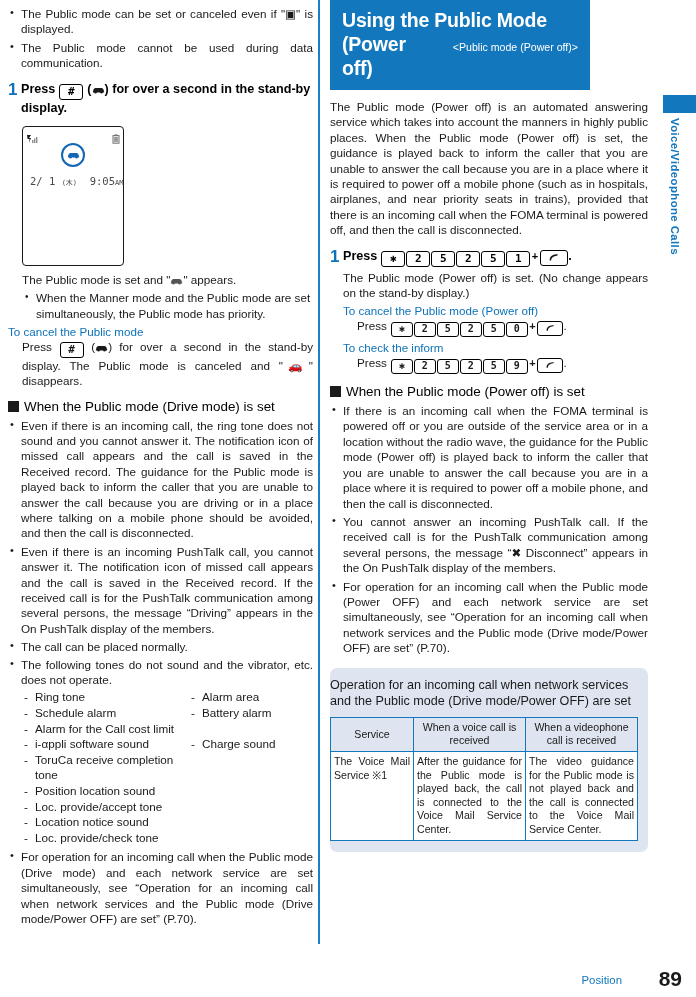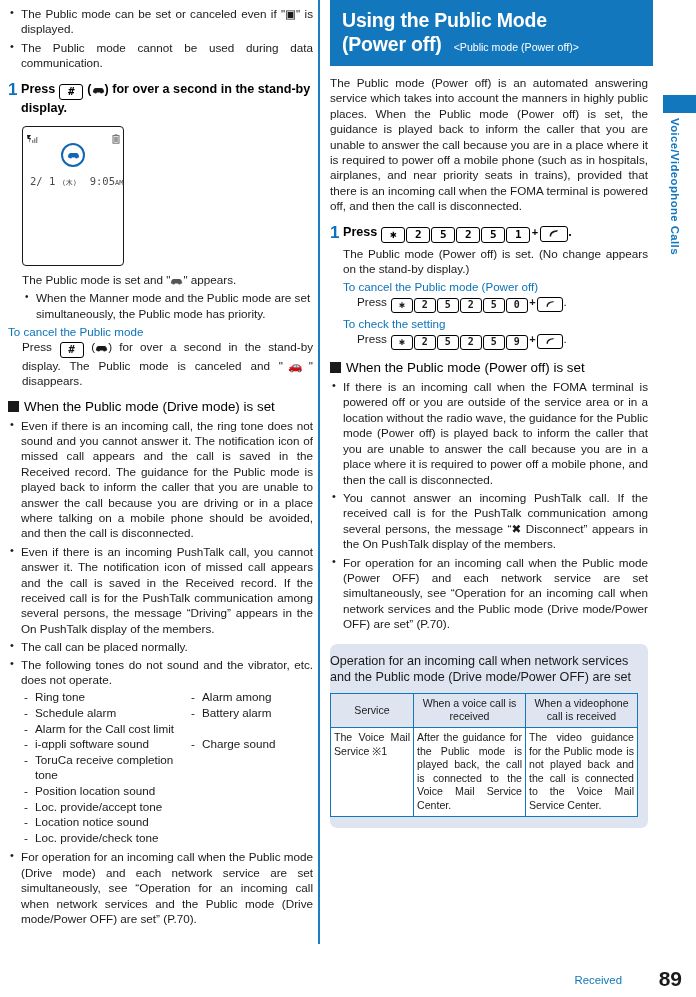--- a/index.html
+++ b/index.html
@@ -275,21 +275,21 @@
     top: 0;
   }
   .dash-col-a { width: 154px; flex: 0 0 154px; }
   .dash-col-b { flex: 1 1 auto; }
 
   
   .section-banner {
     background: #1277bd;
     color: #fff;
     padding: 8px 12px 10px 12px;
-    width: 323px;
+    width: 260px;
     box-sizing: border-box;
   }
   .section-banner .title {
     font-size: 19.5px;
     font-weight: bold;
     line-height: 24px;
     letter-spacing: -0.2px;
   }
   .section-banner .row2 {
     display: flex;
@@ -474,21 +474,21 @@
     <ul class="bullet-list">
       <li class="bullet">Even if there is an incoming call, the ring tone does not sound and you cannot answer it. The notification icon of missed call appears and the call is saved in the Received record. The guidance for the Public mode is played back to inform the caller that you are unable to answer the call because you are driving or in a place where talking on a mobile phone should be avoided, and then the call is disconnected.</li>
       <li class="bullet">Even if there is an incoming PushTalk call, you cannot answer it. The notification icon of missed call appears and the call is saved in the Received record. If the received call is for the PushTalk communication among several persons, the message “Driving” appears in the On PushTalk display of the members.</li>
       <li class="bullet tight">The call can be placed normally.</li>
       <li class="bullet tight">The following tones do not sound and the vibrator, etc. does not operate.</li>
     </ul>
 
     <div class="dash-grid">
       <div class="dash-row">
         <div class="dash-item dash-col-a">Ring tone</div>
-        <div class="dash-item dash-col-b">Alarm among</div>
+        <div class="dash-item dash-col-b">Alarm area</div>
       </div>
       <div class="dash-row">
         <div class="dash-item dash-col-a">Schedule alarm</div>
         <div class="dash-item dash-col-b">Battery alarm</div>
       </div>
       <div class="dash-row">
         <div class="dash-item dash-col-a">Alarm for the Call cost limit</div>
       </div>
       <div class="dash-row">
         <div class="dash-item dash-col-a">i-αppli software sound</div>
@@ -543,21 +543,21 @@
         <div class="step-desc">The Public mode (Power off) is set. (No change appears on the stand-by display.)</div>
 
         <div class="blue-head">To cancel the Public mode (Power off)</div>
         <div class="blue-sub-body">
           <span>Press</span>
           <span class="key small">✱</span><span class="key small">2</span><span class="key small">5</span><span class="key small">2</span><span class="key small">5</span><span class="key small">0</span><span class="plus">+</span><span class="key call small"><svg width="10" height="8" viewBox="0 0 14 11">
                 <path d="M2 9 Q2 2 11 1.5 L12.5 1.2 L11.6 3.2 Q4.2 3.9 3.8 9.6 Z" fill="#1a1a1a"></path>
               </svg></span>.
         </div>
 
-        <div class="blue-head">To check the setting</div>
+        <div class="blue-head">To check the inform</div>
         <div class="blue-sub-body">
           <span>Press</span>
           <span class="key small">✱</span><span class="key small">2</span><span class="key small">5</span><span class="key small">2</span><span class="key small">5</span><span class="key small">9</span><span class="plus">+</span><span class="key call small"><svg width="10" height="8" viewBox="0 0 14 11">
                 <path d="M2 9 Q2 2 11 1.5 L12.5 1.2 L11.6 3.2 Q4.2 3.9 3.8 9.6 Z" fill="#1a1a1a"></path>
               </svg></span>.
         </div>
       </div>
     </div>
 
     <div class="sq-head">
@@ -590,17 +590,17 @@
         </tbody>
       </table>
     </div>
 
   </div>
 
   <div class="side-tab-block"></div>
   <div class="side-tab-label">Voice/Videophone Calls</div>
 
   <div class="footer">
-    <div class="footer-continued">Received</div>
+    <div class="footer-continued">Position</div>
     <div class="footer-page">89</div>
   </div>
 
 </div>
 
 </body></html>

